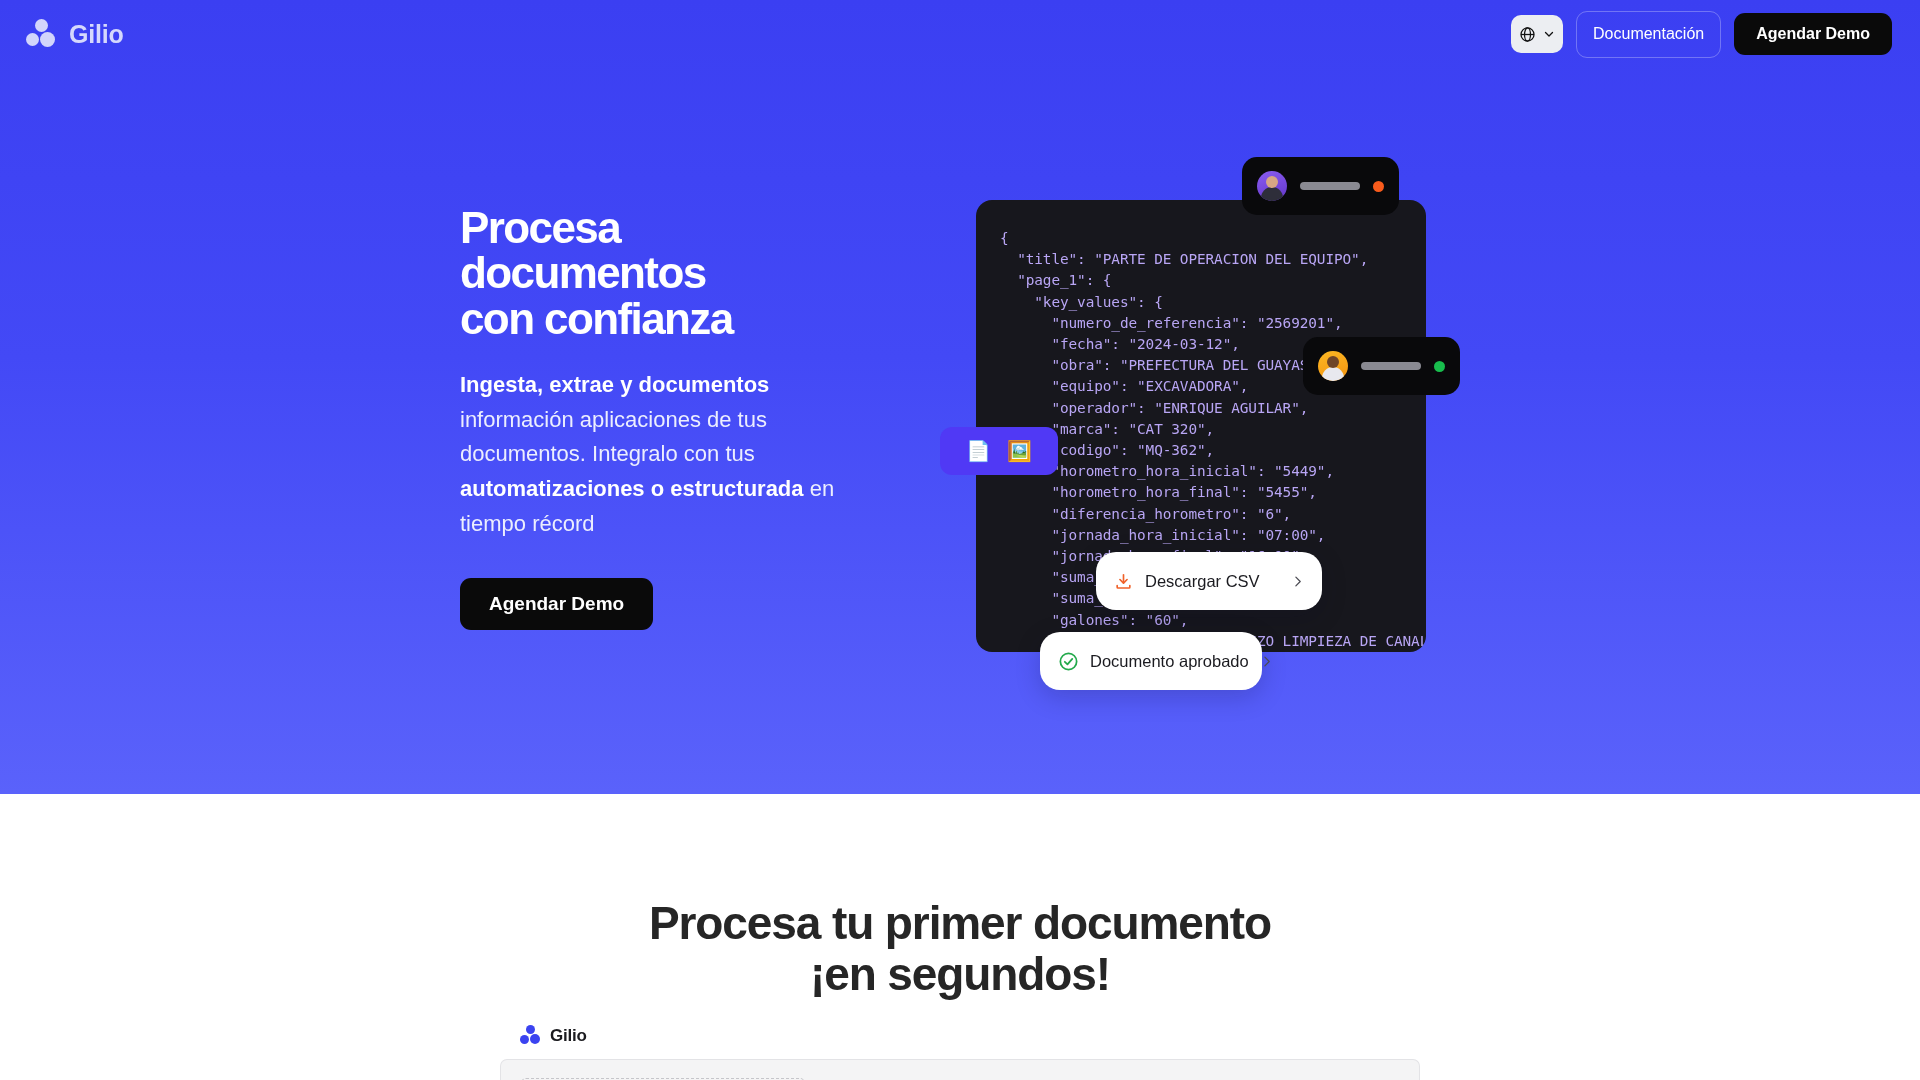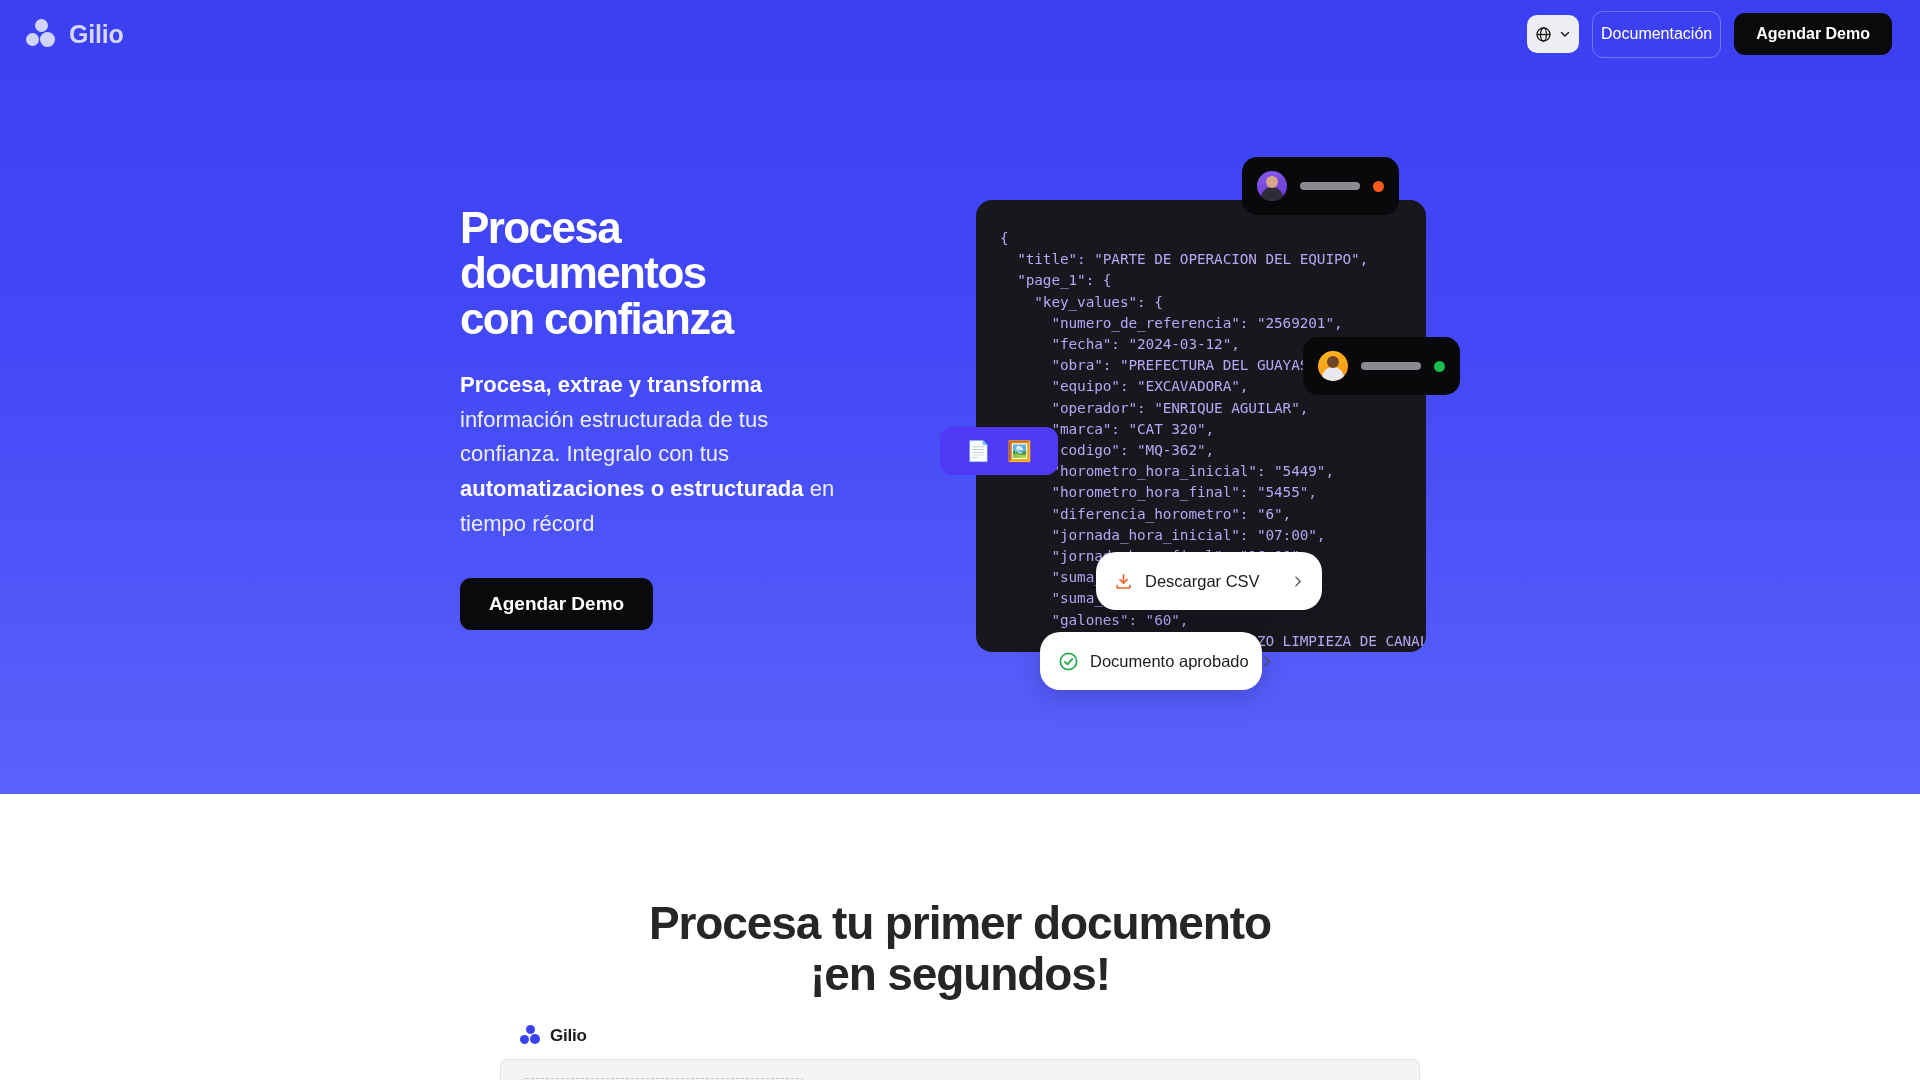--- a/index.html
+++ b/index.html
@@ -91,21 +91,21 @@
     background: #eceef2;
     border-radius: 10px;
     cursor: pointer;
     border: none;
   }
   .globe-ico { width: 17px; height: 17px; display: block; }
   .chev-ico  { width: 12px; height: 12px; display: block; }
 
   .btn-doc {
     height: 47px;
-    padding: 0 8px;
+    padding: 0 16px;
     display: flex;
     align-items: center;
     border-radius: 11px;
     border: 1px solid rgba(255,255,255,0.28);
     background: transparent;
     color: #ffffff;
     font-size: 16px;
     font-weight: 500;
     font-family: inherit;
     cursor: pointer;
@@ -437,21 +437,21 @@
 
         <button class="btn-demo-nav">Agendar Demo</button>
       </div>
     </nav>
 
     <div class="hero-left">
       <h1 class="hero-title">Procesa
 documentos
 con confianza</h1>
 
-      <p class="hero-sub"><b>Procesa, extrae y transforma</b><span> información estructurada de tus confianza. Integralo con tus </span><b>automatizaciones o estructurada</b><span> en tiempo récord</span></p>
+      <p class="hero-sub"><b>Ingesta, extrae y documentos</b><span> información aplicaciones de tus documentos. Integralo con tus </span><b>automatizaciones o estructurada</b><span> en tiempo récord</span></p>
 
       <button class="btn-demo-hero">Agendar Demo</button>
     </div>
 
     <div class="code-card">
       <pre class="code-body">{
   "title": "PARTE DE OPERACION DEL EQUIPO",
   "page_1": {
     "key_values": {
       "numero_de_referencia": "2569201",

